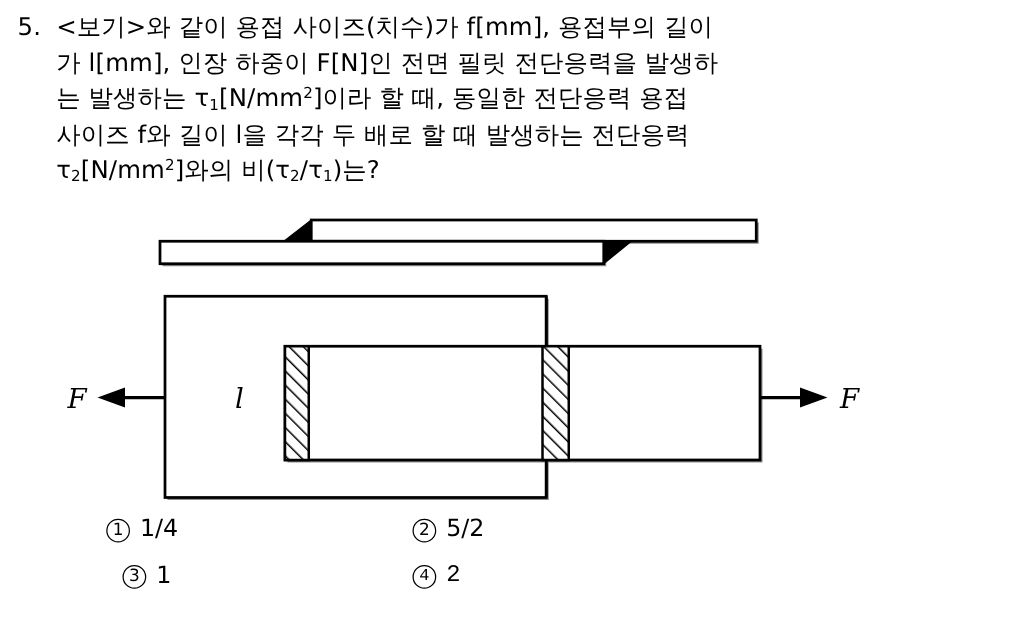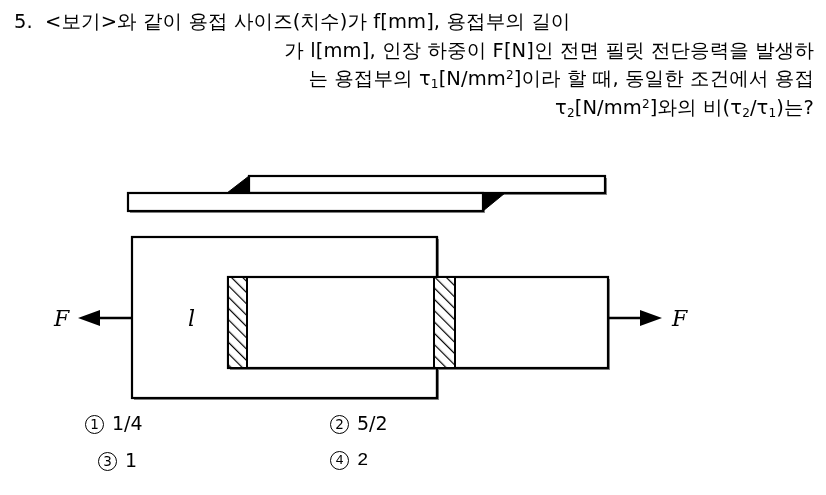--- a/index.html
+++ b/index.html
@@ -35,21 +35,21 @@
     white-space: nowrap;
     color: #000;
   }
   .q-number {
     position: absolute;
     left: 0;
     top: 0;
     font-size: 19.5px;
     line-height: 28.5px;
   }
-  .q-indent { padding-left: 31px; text-align: right; }
+  .q-indent { padding-left: 31px; }
   sub, sup {
     font-size: 0.62em;
     line-height: 0;
   }
   sub { vertical-align: -0.22em; }
   sup { vertical-align: 0.52em; }
   .tau { font-family: "DejaVu Sans", "Liberation Sans", sans-serif; }
 
   
   #figure {
@@ -101,22 +101,23 @@
 
   <div id="question-block">
 
     <div class="q-line">
       <span class="q-number">5.</span>
       <span class="q-indent">&lt;보기&gt;와 같이 용접 사이즈(치수)가 f[mm], 용접부의 길이</span>
     </div>
 
     <div class="q-line q-indent">가 l[mm], 인장 하중이 F[N]인 전면 필릿 전단응력을 발생하</div>
 
-    <div class="q-line q-indent"><span>는 용접부의 </span><span class="tau">τ</span><sub>1</sub><span>[N/mm</span><sup>2</sup><span>]이라 할 때, 동일한 조건에서 용접</span></div>
+    <div class="q-line q-indent"><span>는 발생하는 </span><span class="tau">τ</span><sub>1</sub><span>[N/mm</span><sup>2</sup><span>]이라 할 때, 동일한 전단응력 용접</span></div>
 
+    <div class="q-line q-indent">사이즈 f와 길이 l을 각각 두 배로 할 때 발생하는 전단응력</div>
 
     <div class="q-line q-indent"><span class="tau">τ</span><sub>2</sub><span>[N/mm</span><sup>2</sup><span>]와의 비(τ</span><sub>2</sub><span>/τ</span><sub>1</sub><span>)는?</span></div>
   </div>
 
   <div id="figure">
     <svg width="826" height="250" viewBox="0 0 826 250" xmlns="http://www.w3.org/2000/svg">
 
       <defs>
         <pattern id="weldHatch" patternUnits="userSpaceOnUse" width="8" height="8" patternTransform="rotate(-45)">
           <rect width="8" height="8" fill="#ffffff"></rect>

